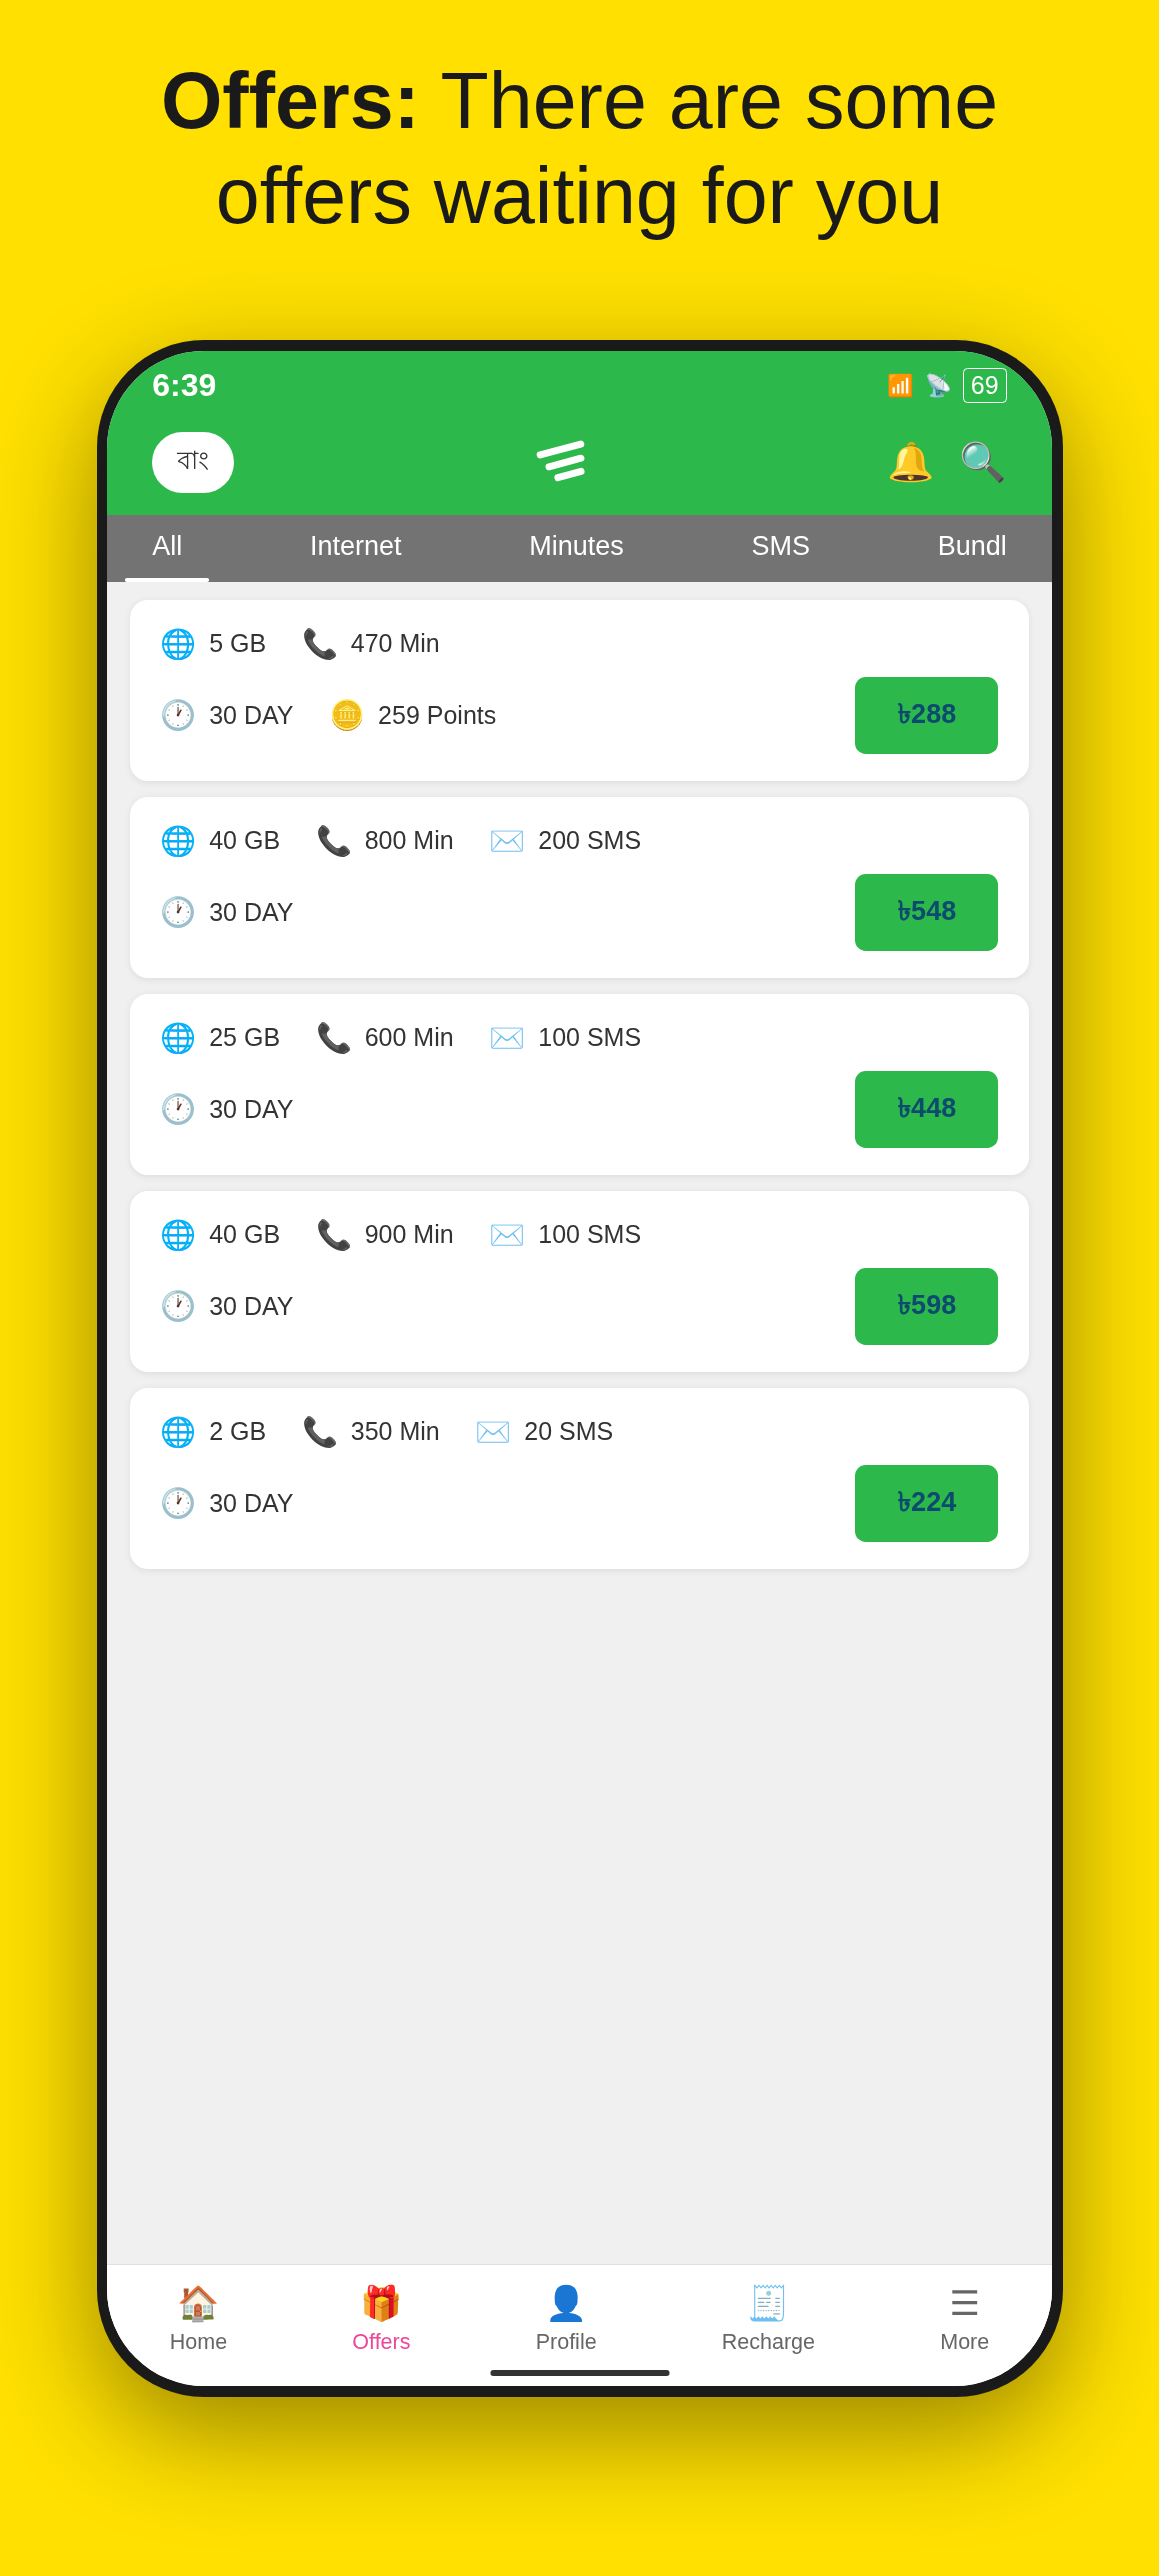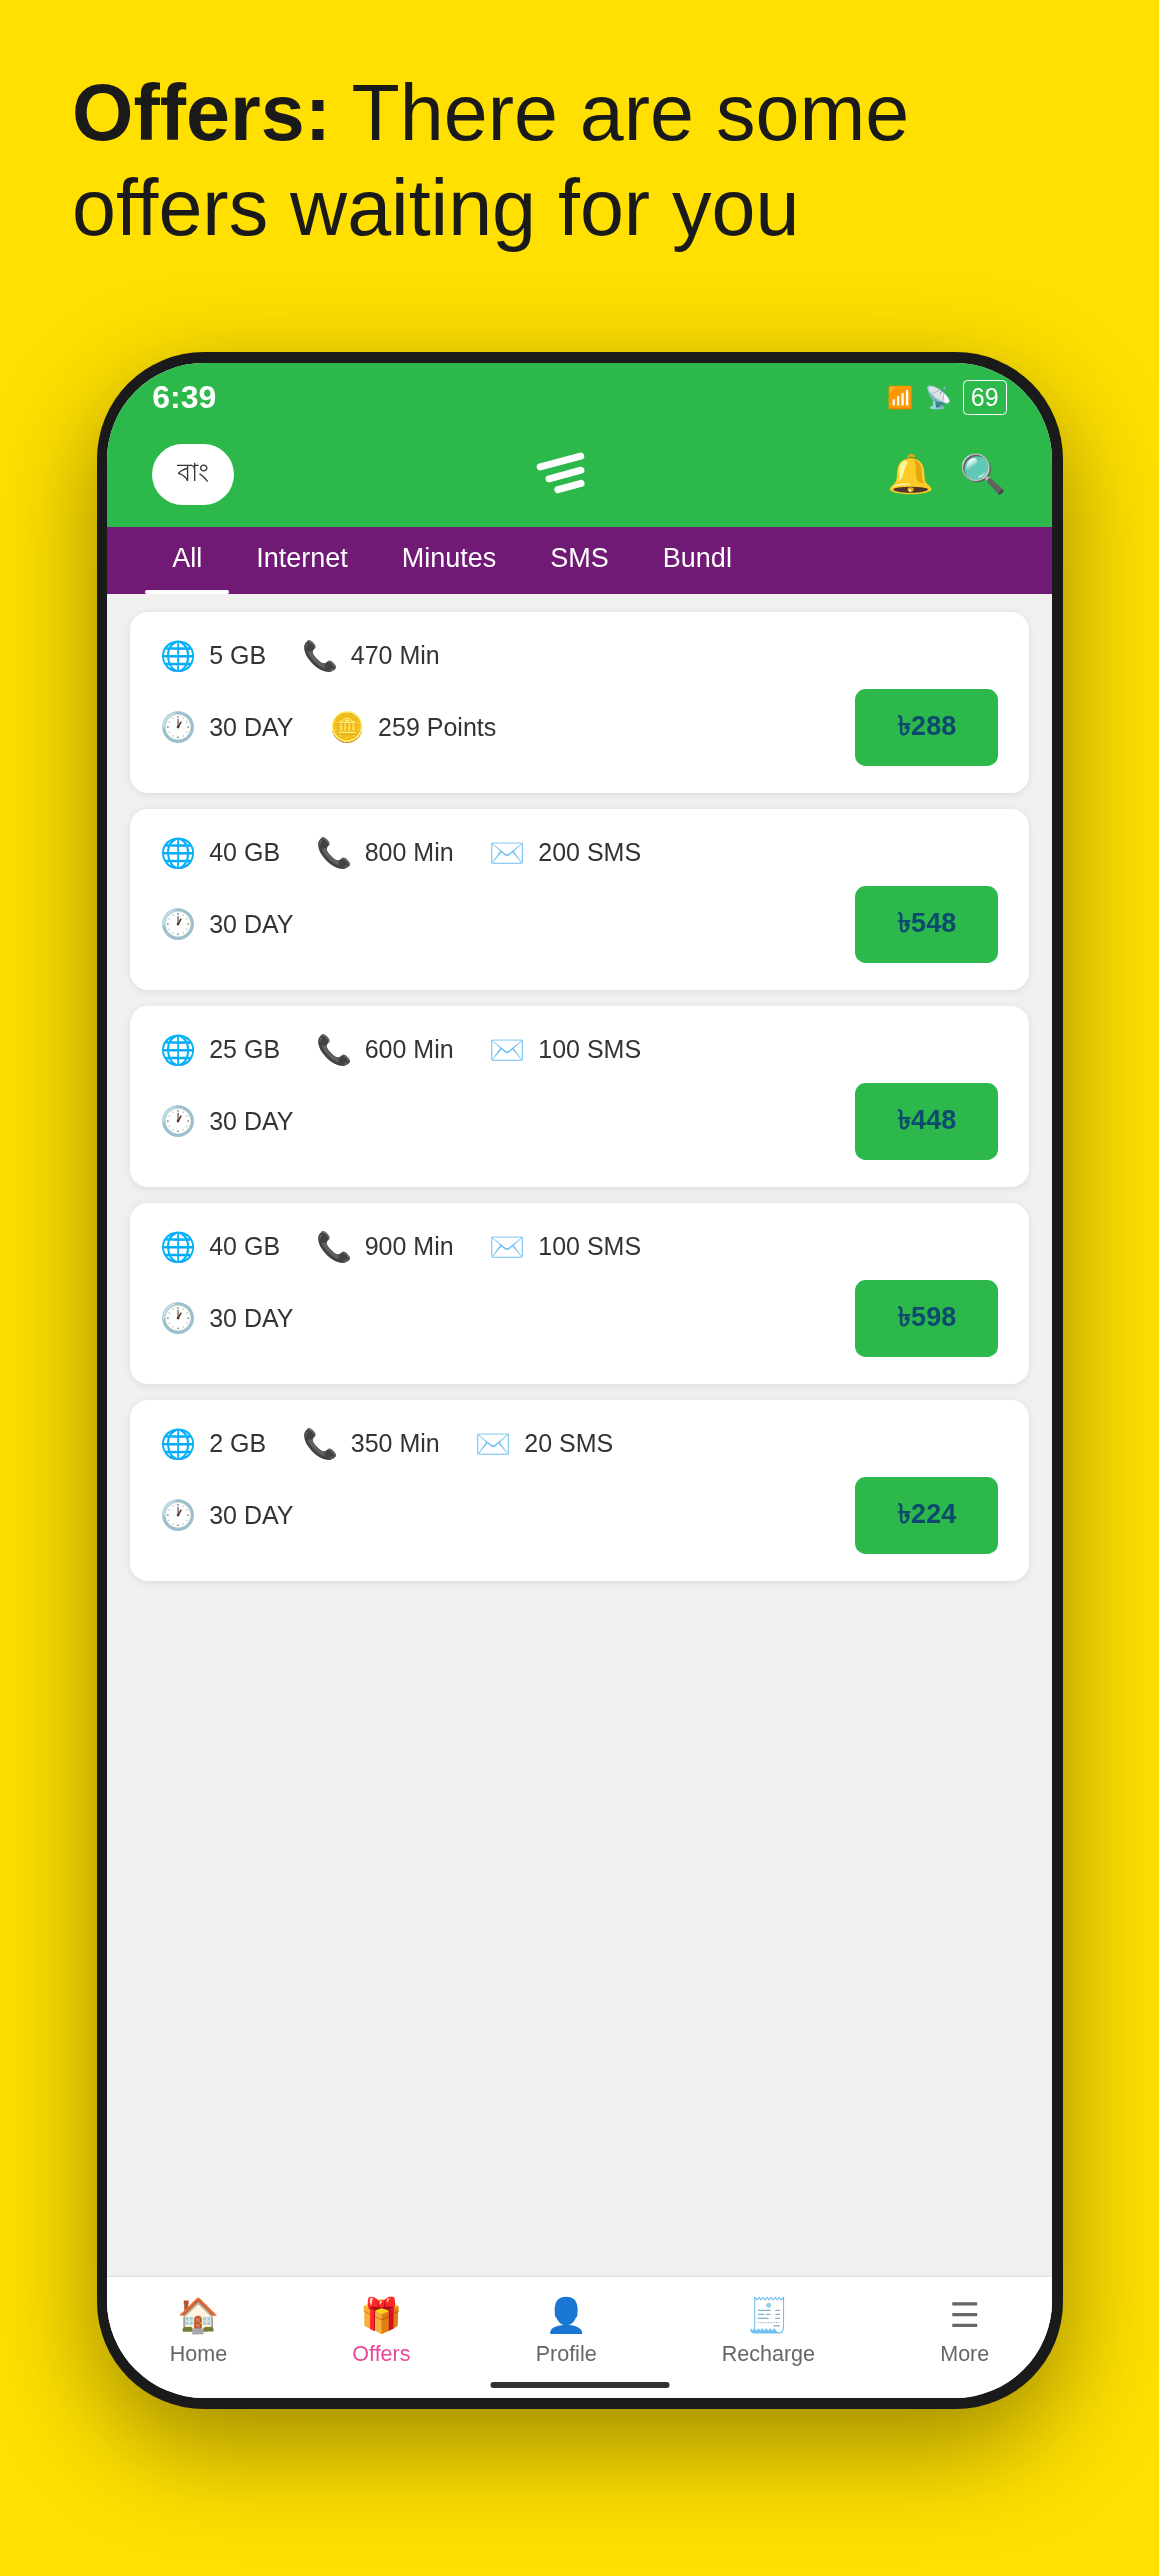--- a/index.html
+++ b/index.html
@@ -7,22 +7,22 @@
       width: 1159px;
       height: 2576px;
       background-color: #FFE000;
       font-family: 'Arial', sans-serif;
       overflow: hidden;
       position: relative;
     }
 
     
     .page-header {
+      text-align: center;
       padding: 54px 72px 27px;
-      margin-top: 12px;
     }
     .page-header h1 {
       font-size: 79px;
       font-weight: 400;
       color: #1a1a1a;
       line-height: 1.2;
     }
     .page-header h1 strong {
       font-weight: 900;
     }
@@ -83,23 +83,24 @@
     .lang-toggle {
       background: white;
       border-radius: 36px;
       padding: 9px 25px;
       font-size: 25px;
       color: #333;
     }
 
     
     .tabs {
-      background: #701a75;
-      display: flex;
-      padding: 0 38px;
+      background: #737373;
+      display: flex;
+      padding: 0 18px;
+      justify-content: space-between;
     }
     .tab {
       color: white;
       font-size: 27px;
       padding: 16px 27px 19.7px;
       position: relative;
       white-space: nowrap;
     }
     .tab.active::after {
       content: '';

